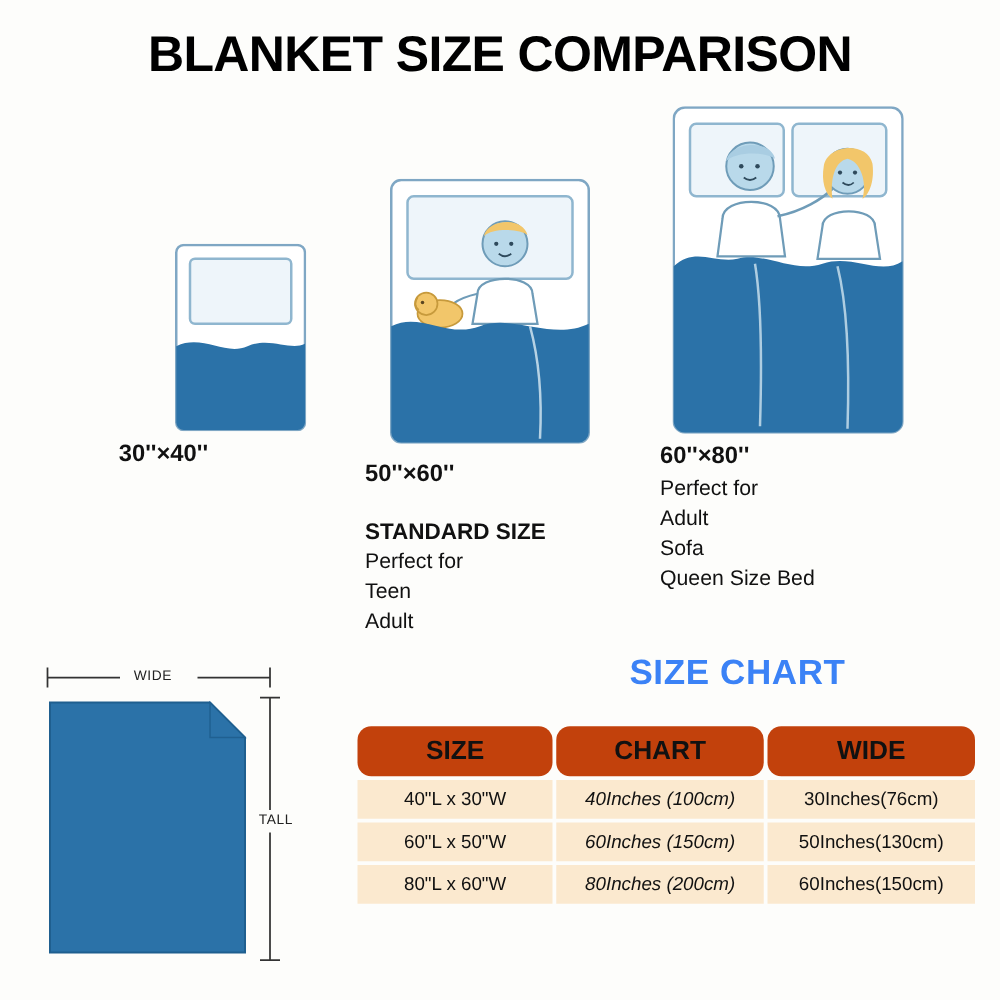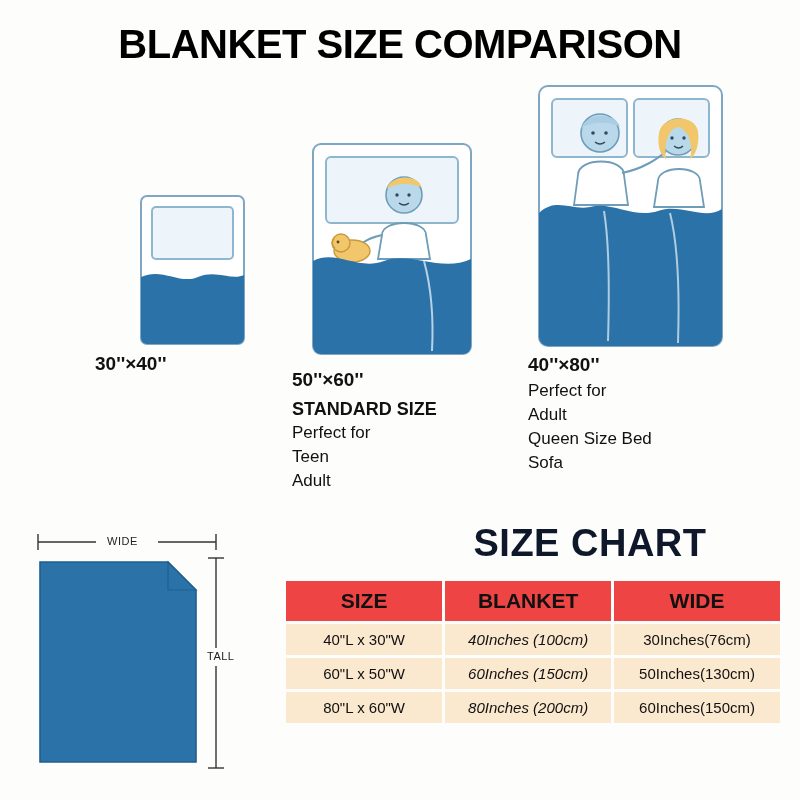--- a/index.html
+++ b/index.html
@@ -51,21 +51,21 @@
   .caption .dim {
     font-weight: bold;
     font-size: 19px;
     display: block;
     margin-bottom: 2px;
   }
   .caption .sizename {
     font-weight: bold;
     font-size: 18px;
     display: block;
-    margin-top: 5px;
+    margin-top: 21px;
   }
   .caption .line {
     display: block;
   }
 
   
   .blanket-diagram {
     position: absolute;
     left: 18px;
     top: 520px;
@@ -73,41 +73,42 @@
     height: 265px;
   }
 
   
   .chart-title {
     position: absolute;
     left: 430px;
     top: 522px;
     width: 320px;
     text-align: center;
-    font-size: 38px;
-    font-weight: bold;
-    color: #0f172a;
+    font-size: 28px;
+    font-weight: bold;
+    color: #3b82f6;
     letter-spacing: 0.5px;
   }
   table.size-chart {
     position: absolute;
     left: 283px;
     top: 578px;
     width: 500px;
     border-collapse: separate;
     border-spacing: 3px;
     font-size: 15px;
   }
   table.size-chart th {
-    background: #ef4444;
+    background: #c2410c;
     font-size: 21px;
     font-weight: bold;
     padding: 8px 4px;
     text-align: center;
     color: #111;
+    border-radius: 11px;
   }
   table.size-chart td {
     background: #fbe9cf;
     padding: 7px 4px;
     text-align: center;
     font-size: 15px;
     color: #111;
   }
   table.size-chart td.c0 { width: 32%; }
   table.size-chart td.c1 { width: 34%; font-style: italic; }
@@ -192,25 +193,25 @@
       <circle cx="146" cy="53" r="1.7" fill="#2f4a5c"></circle>
       <path d="M136 61 q5 4 9 0" stroke="#2f4a5c" stroke-width="1.4" fill="none"></path>
       <path d="M120 96 C 120 80, 162 80, 162 96 L166 122 L116 122 Z" fill="#ffffff" stroke="#6f9cb8" stroke-width="1.8"></path>
 
       <path d="M1 128 C 18 112, 34 126, 52 122 C 74 116, 96 134, 120 126 C 144 118, 166 136, 184 124 L184 252 a9 9 0 0 1 -9 9 L10 261 a9 9 0 0 1 -9 -9 Z" fill="#2b72a8"></path>
       <path d="M66 126 C 70 150, 72 190, 70 256" stroke="#cfe3ef" stroke-width="2" fill="none" opacity="0.8"></path>
       <path d="M132 128 C 138 152, 142 196, 140 258" stroke="#cfe3ef" stroke-width="2" fill="none" opacity="0.8"></path>
     </svg>
   </div>
   <div class="caption" style="left:528px; top:353px; width:205px;">
-    <span class="dim">40''×80''</span>
+    <span class="dim">60''×80''</span>
     <span class="line">Perfect for</span>
     <span class="line">Adult</span>
+    <span class="line">Sofa</span>
     <span class="line">Queen Size Bed</span>
-    <span class="line">Sofa</span>
   </div>
 
   <div class="blanket-diagram">
     <svg width="240" height="265" viewBox="0 0 240 265">
 
       <line x1="20" y1="22" x2="198" y2="22" stroke="#333" stroke-width="1.4"></line>
       <line x1="20" y1="14" x2="20" y2="30" stroke="#333" stroke-width="1.4"></line>
       <line x1="198" y1="14" x2="198" y2="30" stroke="#333" stroke-width="1.4"></line>
       <rect x="78" y="13" width="62" height="18" fill="#fdfdfb"></rect>
 
@@ -225,21 +226,21 @@
     <div class="lbl" style="left:89px; top:15px;">WIDE</div>
     <div class="lbl" style="left:189px; top:130px;text-align:right;">TALL</div>
   </div>
 
   <div class="chart-title">SIZE CHART</div>
 
   <table class="size-chart">
     <thead>
       <tr>
         <th>SIZE</th>
-        <th>BLANKET</th>
+        <th>CHART</th>
         <th>WIDE</th>
       </tr>
     </thead>
     <tbody>
       <tr>
         <td class="c0">40"L x 30"W</td>
         <td class="c1">40Inches (100cm)</td>
         <td class="c2">30Inches(76cm)</td>
       </tr>
       <tr>

